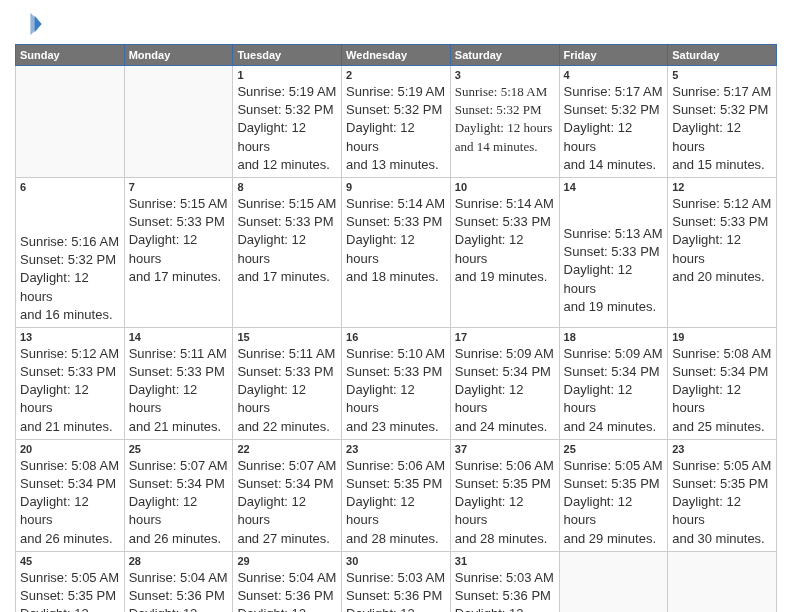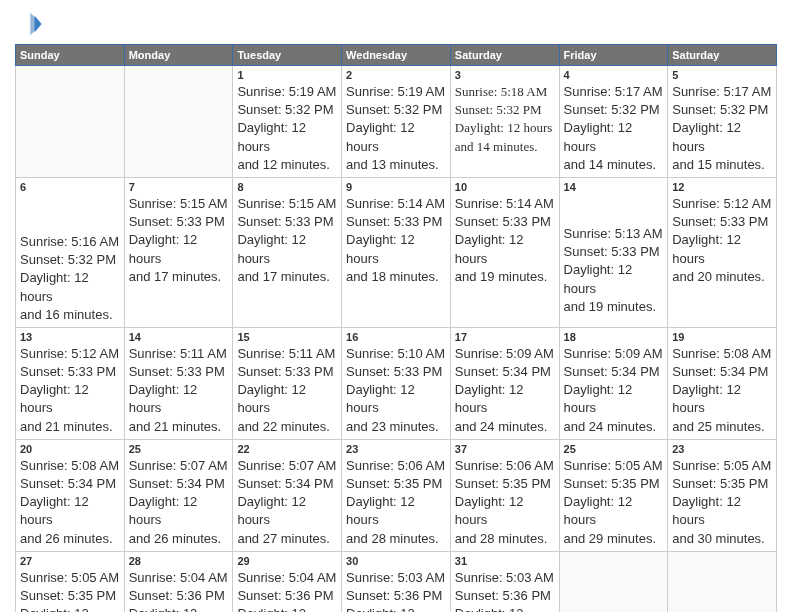--- a/index.html
+++ b/index.html
@@ -314,21 +314,21 @@
           <td>
             <span class="day-num">23</span>
             <div class="day-info" style="white-space: pre-line;">Sunrise: 5:05 AM
 Sunset: 5:35 PM
 Daylight: 12 hours
 and 30 minutes.</div>
           </td>
         </tr>
         <tr>
           <td>
-            <span class="day-num">27</span>
+            <span class="day-num">45</span>
             <div class="day-info" style="white-space: pre-line;">Sunrise: 5:05 AM
 Sunset: 5:35 PM
 Daylight: 12 hours
 and 30 minutes.</div>
           </td>
           <td>
             <span class="day-num">28</span>
             <div class="day-info" style="white-space: pre-line;">Sunrise: 5:04 AM
 Sunset: 5:36 PM
 Daylight: 12 hours

